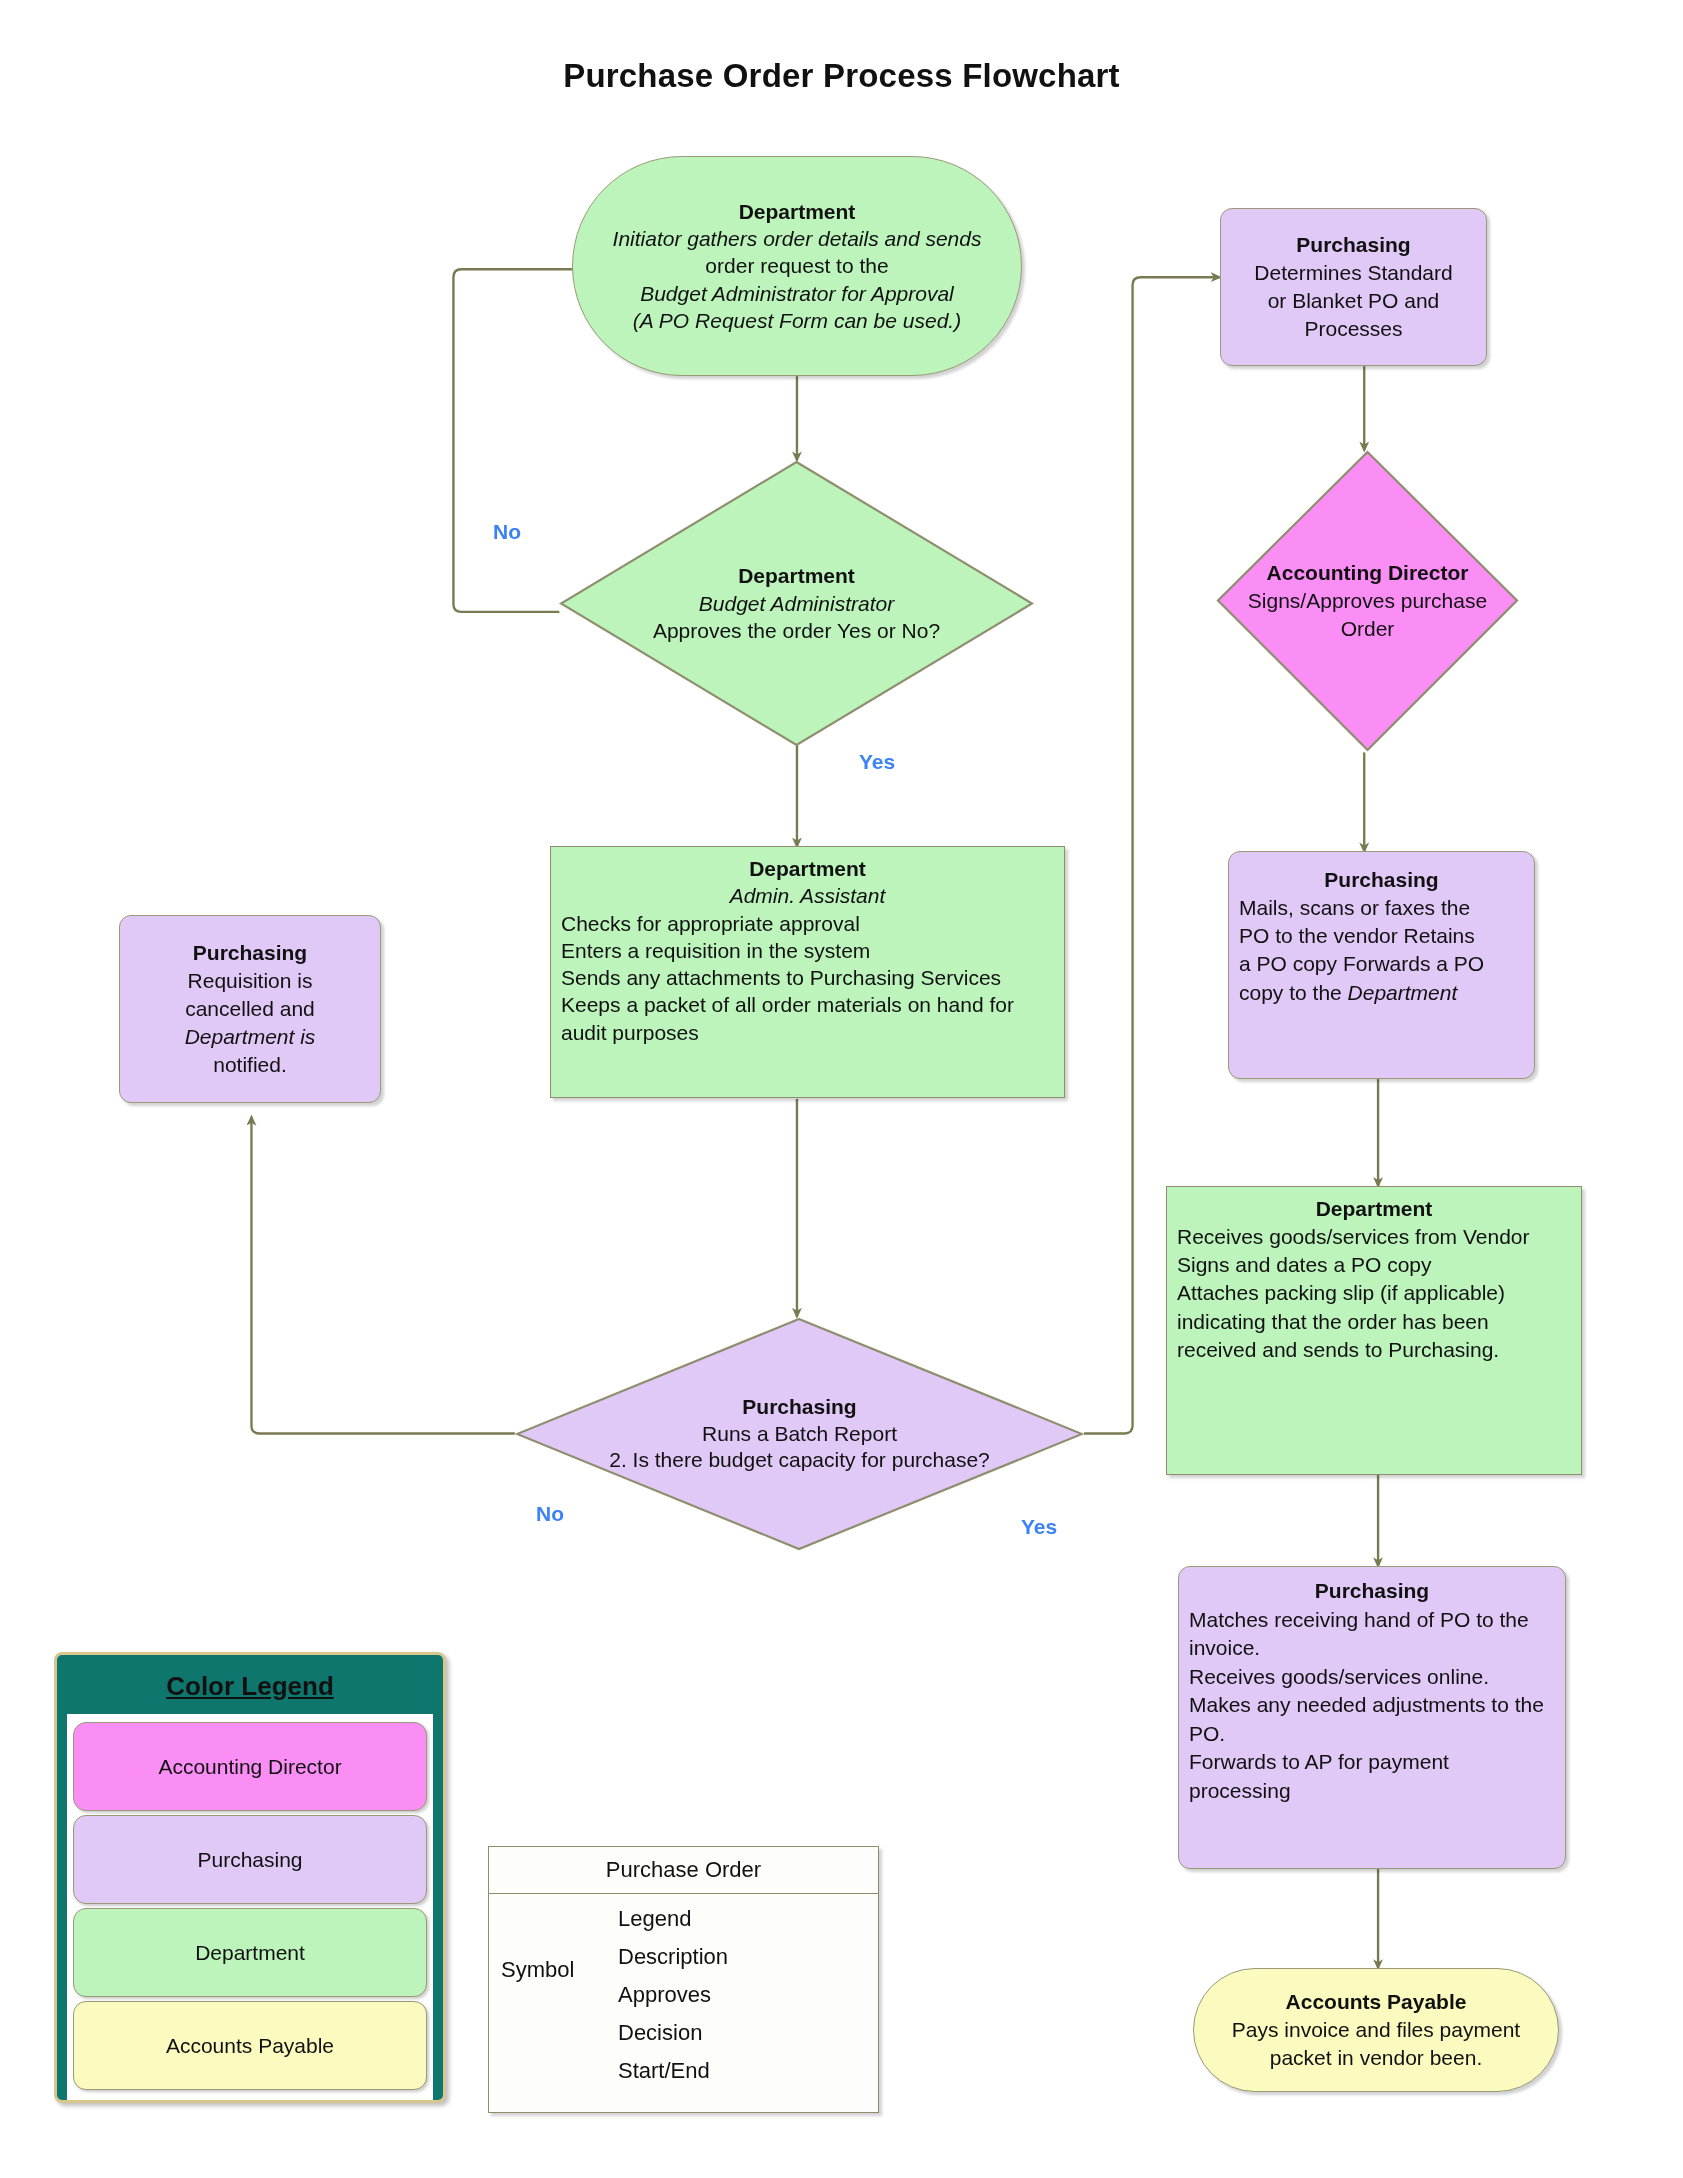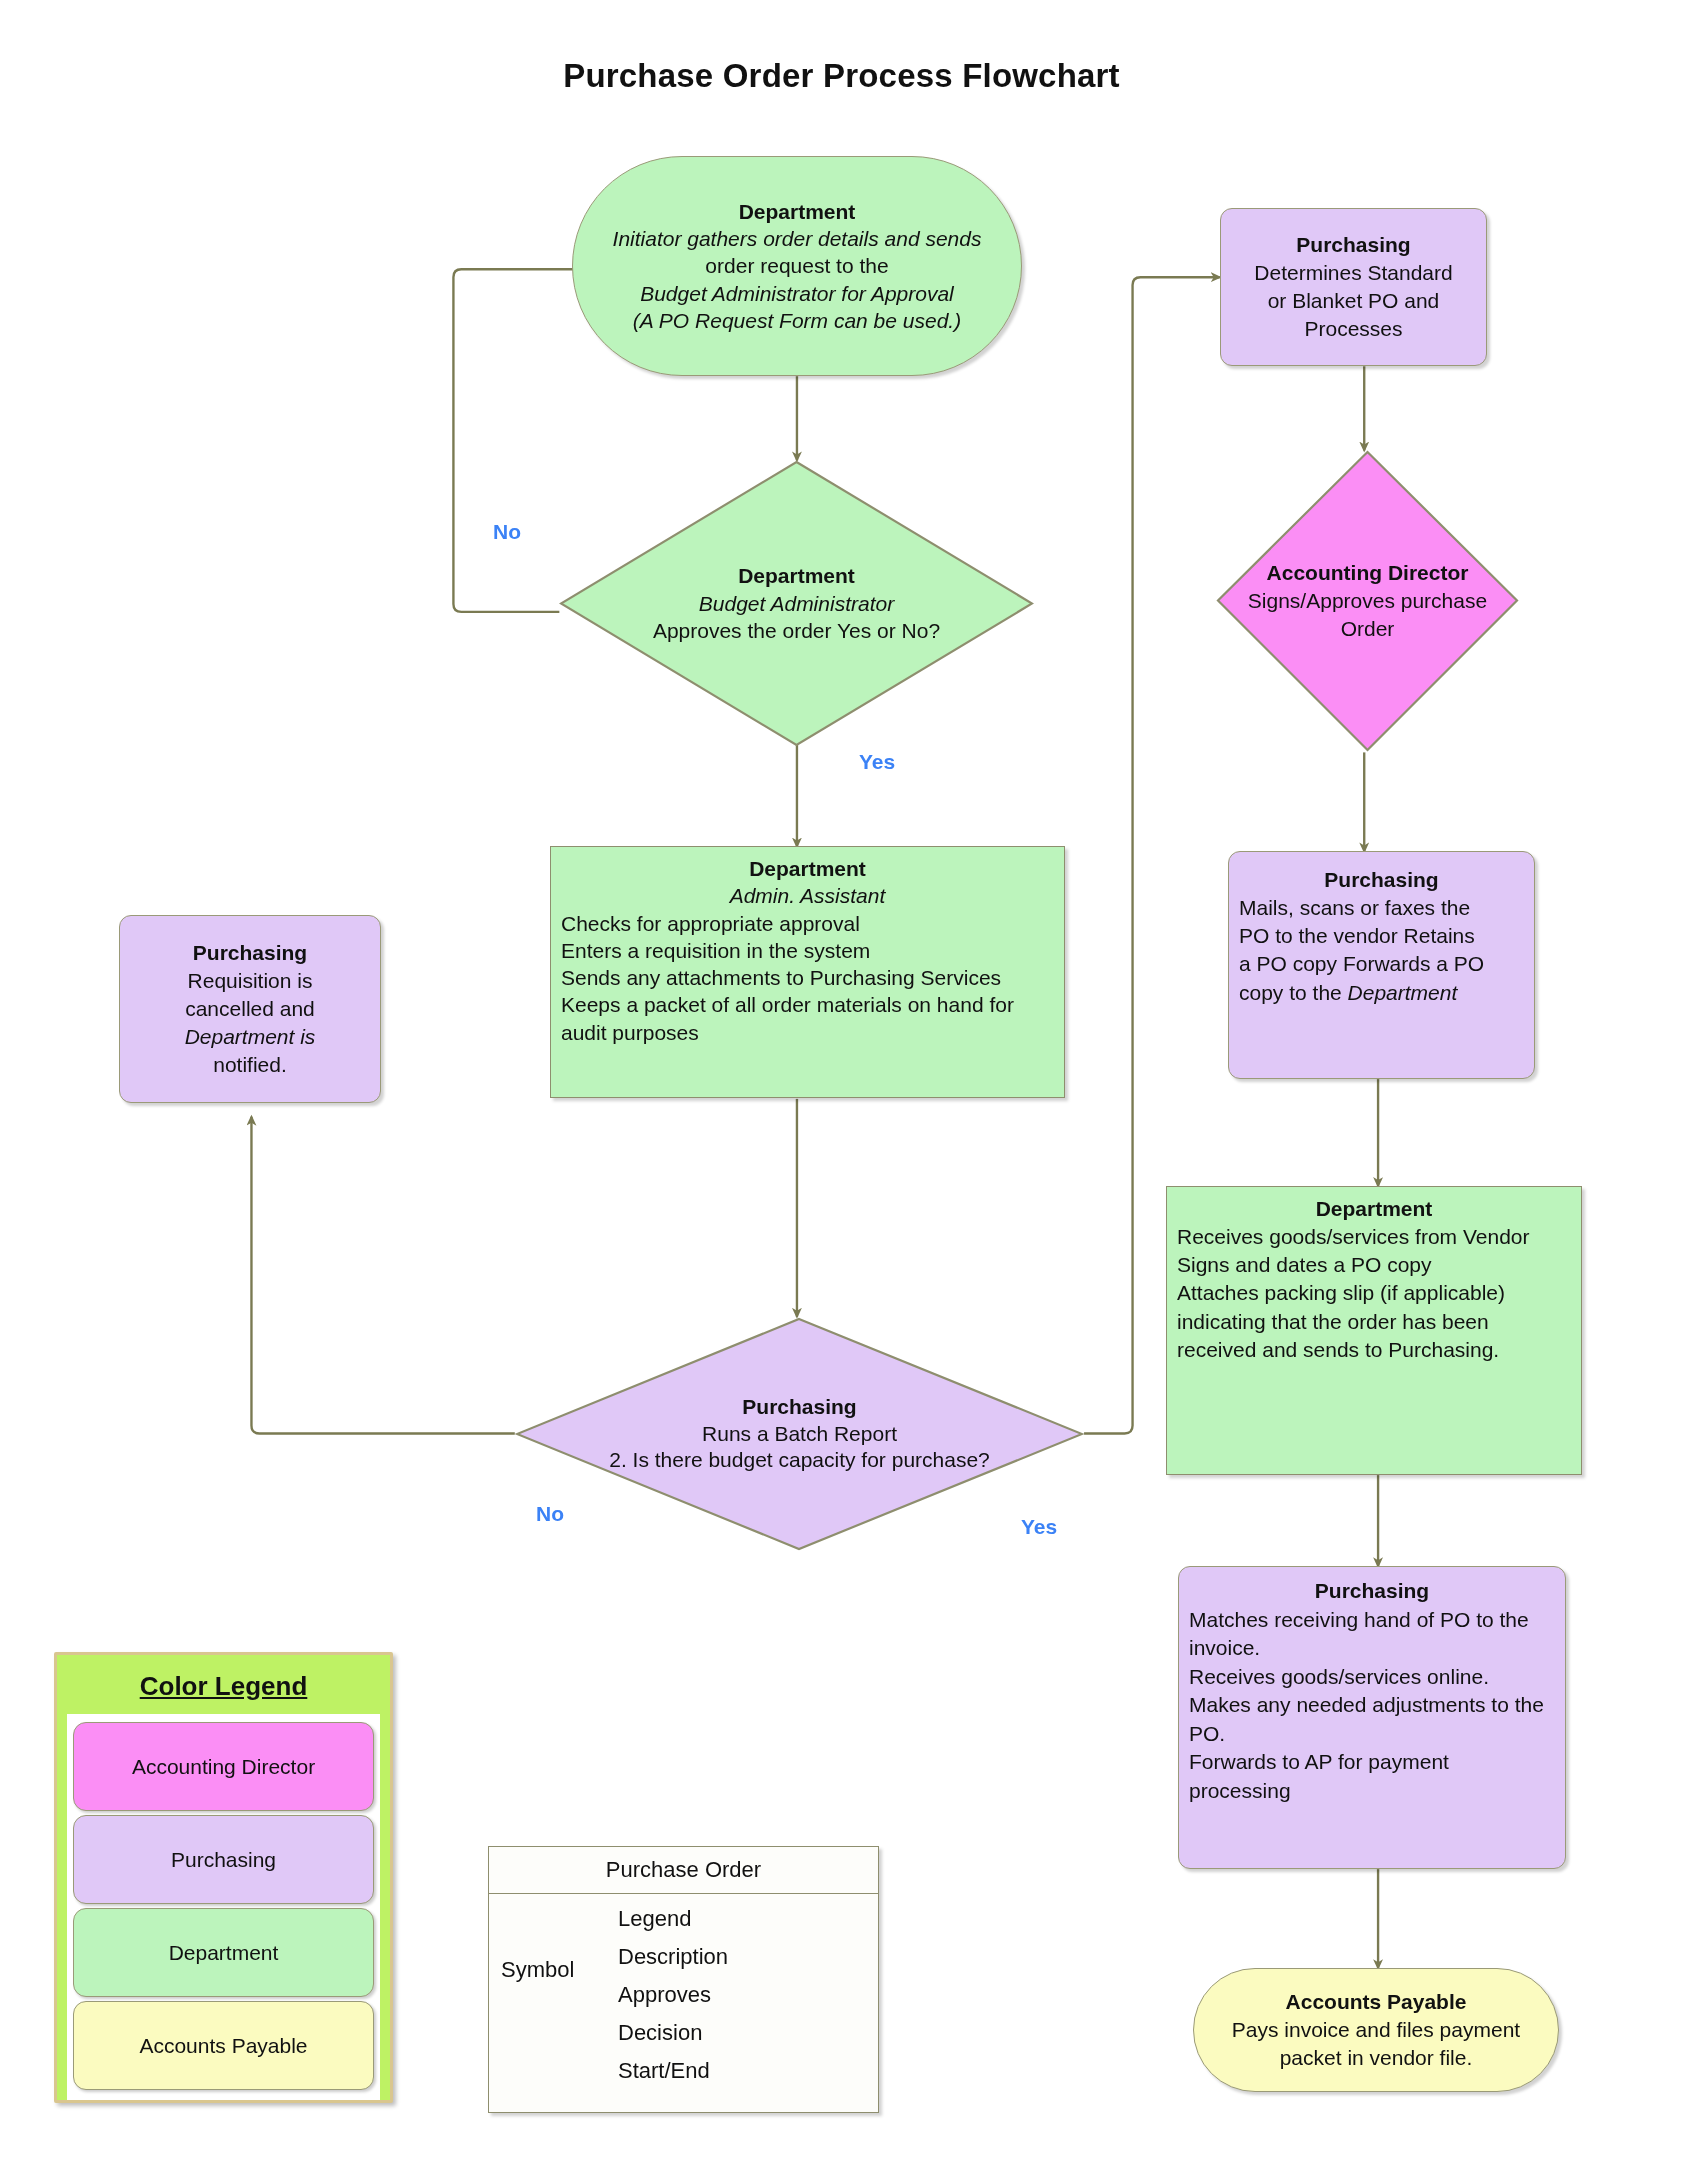--- a/index.html
+++ b/index.html
@@ -36,22 +36,22 @@
   .c-purch{background:#e0c8f7;}
   .c-acct{background:#fb8ef5;}
   .c-ap{background:#fbfbc0;}
 
   .edgelabel{position:absolute;z-index:4;font-weight:bold;font-size:21px;color:#3b82f6;}
 
   #title{position:absolute;z-index:5;left:0;top:57px;width:1683px;text-align:center;
          font-size:33px;font-weight:bold;letter-spacing:0.2px;}
 
   
-  #colorlegend{position:absolute;z-index:5;left:54px;top:1652px;width:339px;height:451px;
-     background:#bef264;border:3px solid #d9c68f;border-radius:2px;
+  #colorlegend{position:absolute;z-index:5;left:54px;top:1652px;width:392px;height:451px;
+     background:#0f766e;border:3px solid #d9c68f;border-radius:8px;
      box-shadow:3px 3px 4px rgba(0,0,0,.25);box-sizing:border-box;padding:8px 10px 10px;}
   #colorlegend .cl-title{text-align:center;font-weight:bold;font-size:26px;
      text-decoration:underline;margin:8px 0 12px;}
   #colorlegend .cl-body{background:#ffffff;padding:4px 6px 6px;}
   #colorlegend .cl-item{height:87px;margin:4px 0;border:1px solid #9a9a78;border-radius:13px;
      display:flex;align-items:center;justify-content:center;font-size:21px;
      box-shadow:2px 2px 3px rgba(0,0,0,.2);}
 
   
   #symlegend{position:absolute;z-index:5;left:488px;top:1846px;width:391px;height:267px;
@@ -209,21 +209,21 @@
       <span class="ln-left">Receives goods/services online.</span>
       <span class="ln-left">Makes any needed adjustments to the PO.</span>
       <span class="ln-left">Forwards to AP for payment processing</span>
     </div>
   </div>
 
   <div class="node term c-ap" style="left:1193px;top:1968px;width:366px;height:124px;">
     <div class="inner" style="font-size:21px;line-height:1.34;">
       <span class="ttl">Accounts Payable</span>
       <span class="ln">Pays invoice and files payment</span>
-      <span class="ln">packet in vendor file.</span>
+      <span class="ln">packet in vendor been.</span>
     </div>
   </div>
 
   <div id="colorlegend">
     <div class="cl-title">Color Legend</div>
     <div class="cl-body">
       <div class="cl-item c-acct">
         <span>Accounting Director</span>
       </div>
       <div class="cl-item c-purch">

